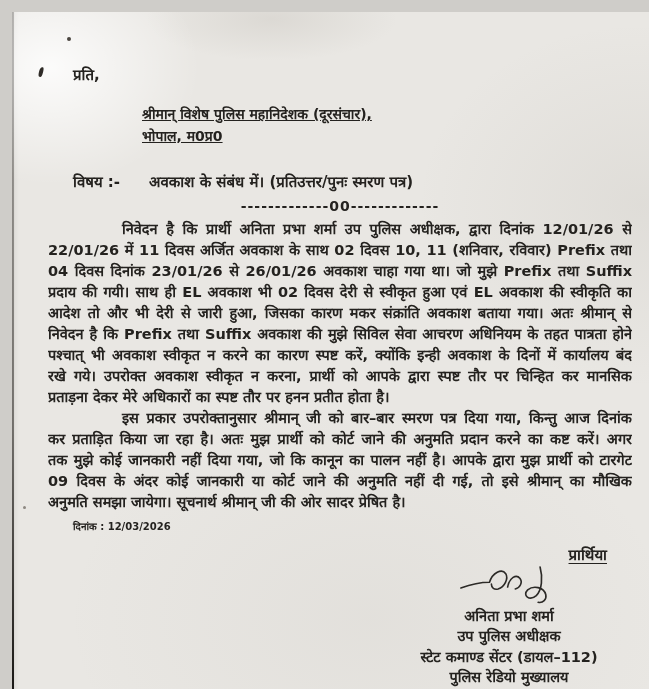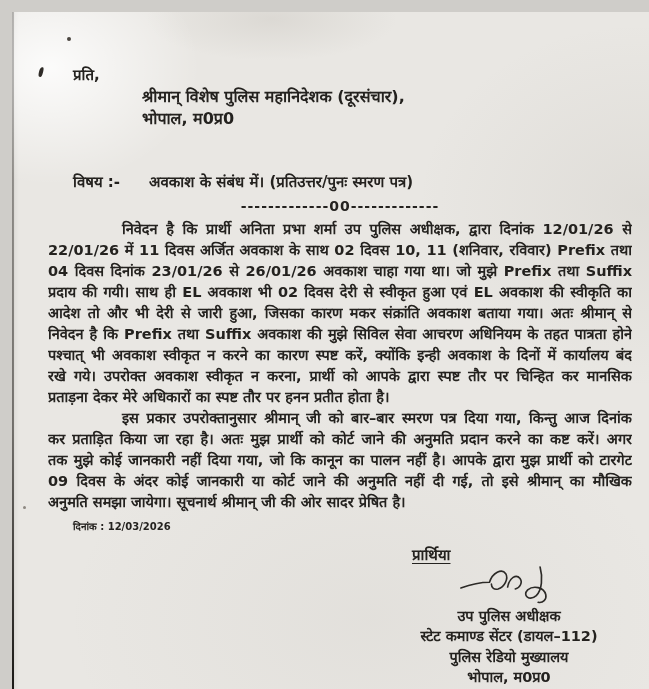--- a/index.html
+++ b/index.html
@@ -14,31 +14,31 @@
       radial-gradient(ellipse 180px 60px at 40% 1%, rgba(150,143,132,0.16), rgba(150,143,132,0) 70%),
       radial-gradient(ellipse 320px 260px at 97% 28%, rgba(138,132,121,0.10), rgba(138,132,121,0) 70%),
       radial-gradient(ellipse 420px 300px at 55% 88%, rgba(140,134,124,0.07), rgba(140,134,124,0) 72%),
       linear-gradient(90deg, rgba(70,66,60,0.22) 0px, rgba(70,66,60,0.05) 3px, rgba(70,66,60,0) 7px);
     font-family:"DejaVu Sans","Liberation Sans",sans-serif;
     color:#24221f;
     font-weight:600;
   }
   .abs{position:absolute;}
   .salutation{left:61px;top:52px;font-size:15px;}
-  .addressee{left:130px;top:74px;font-size:16px;line-height:21.5px;}
+  .addressee{left:130px;top:92px;font-size:14px;line-height:21.5px;text-decoration:underline;}
   .subject-label{left:61px;top:159px;font-size:15px;}
   .subject-text{left:137px;top:159px;font-size:15px;}
   .divider{left:36px;top:186px;width:584px;text-align:center;font-size:14px;letter-spacing:1px;font-weight:700;}
   .letter-body{left:36px;top:206px;width:584px;font-size:14.5px;}
   .para{margin:0;}
   .line{display:block;height:21px;overflow:hidden;text-align:justify;text-align-last:justify;white-space:normal;}
   .line.first{text-indent:74px;}
   .line.last{text-align-last:left;}
   .date-line{left:61px;top:507px;font-size:10px;}
-  .sig-title{left:400px;top:532px;width:195px;text-align:left;font-size:15px;font-weight:700;
+  .sig-title{left:400px;top:532px;width:195px;text-align:right;font-size:15px;font-weight:700;
              text-decoration:underline;text-underline-offset:3px;}
   .sig-scribble{left:446px;top:552px;}
   .sig-block{left:383px;top:594px;width:228px;text-align:center;font-size:14.5px;line-height:20.4px;}
   
   .mark-dot{left:55px;top:25px;width:4px;height:4px;background:#4a453f;border-radius:50%;}
   .mark-tick{left:27px;top:55px;width:4px;height:10px;background:#2f2b27;border-radius:60% 40% 50% 50%;transform:rotate(14deg);}
   .mark-speck{left:11px;top:494px;width:3px;height:3px;background:#8d8881;border-radius:50%;}
   .edge-left{left:0;top:0;width:2px;height:689px;background:linear-gradient(180deg,rgba(40,37,33,0.25),rgba(40,37,33,0.55) 60%,#1c1a17 97%);}
   .corner-bl{left:0;top:679px;width:11px;height:10px;background:#15130f;clip-path:polygon(0 0,28% 0,100% 100%,0 100%);}
 </style>
@@ -92,19 +92,20 @@
 
   <svg class="abs sig-scribble" width="105" height="48" viewBox="0 0 110 50" aria-hidden="true">
     <g fill="none" stroke="#2c2a27" stroke-width="1.7" stroke-linecap="round">
       <path d="M3 25 C14 21 24 19 33 19 C36 9 46 4 50 10 C53 15 49 24 42 26 C38 27 35 25 35 21"></path>
       <path d="M52 24 C54 14 61 10 65 15 C68 19 65 25 60 26"></path>
       <path d="M86 3 C89 14 88 27 82 33 C75 39 67 33 73 27 C79 22 90 24 92 32 C93 37 89 41 84 40"></path>
     </g>
   </svg>
 
   <div class="abs sig-block">
+    <div>अनिता प्रभा शर्मा</div>
     <div>उप पुलिस अधीक्षक</div>
     <div>स्टेट कमाण्ड सेंटर (डायल–112)</div>
     <div>पुलिस रेडियो मुख्यालय</div>
     <div>भोपाल, म0प्र0</div>
   </div>
 
 </div>
 
 </body></html>

